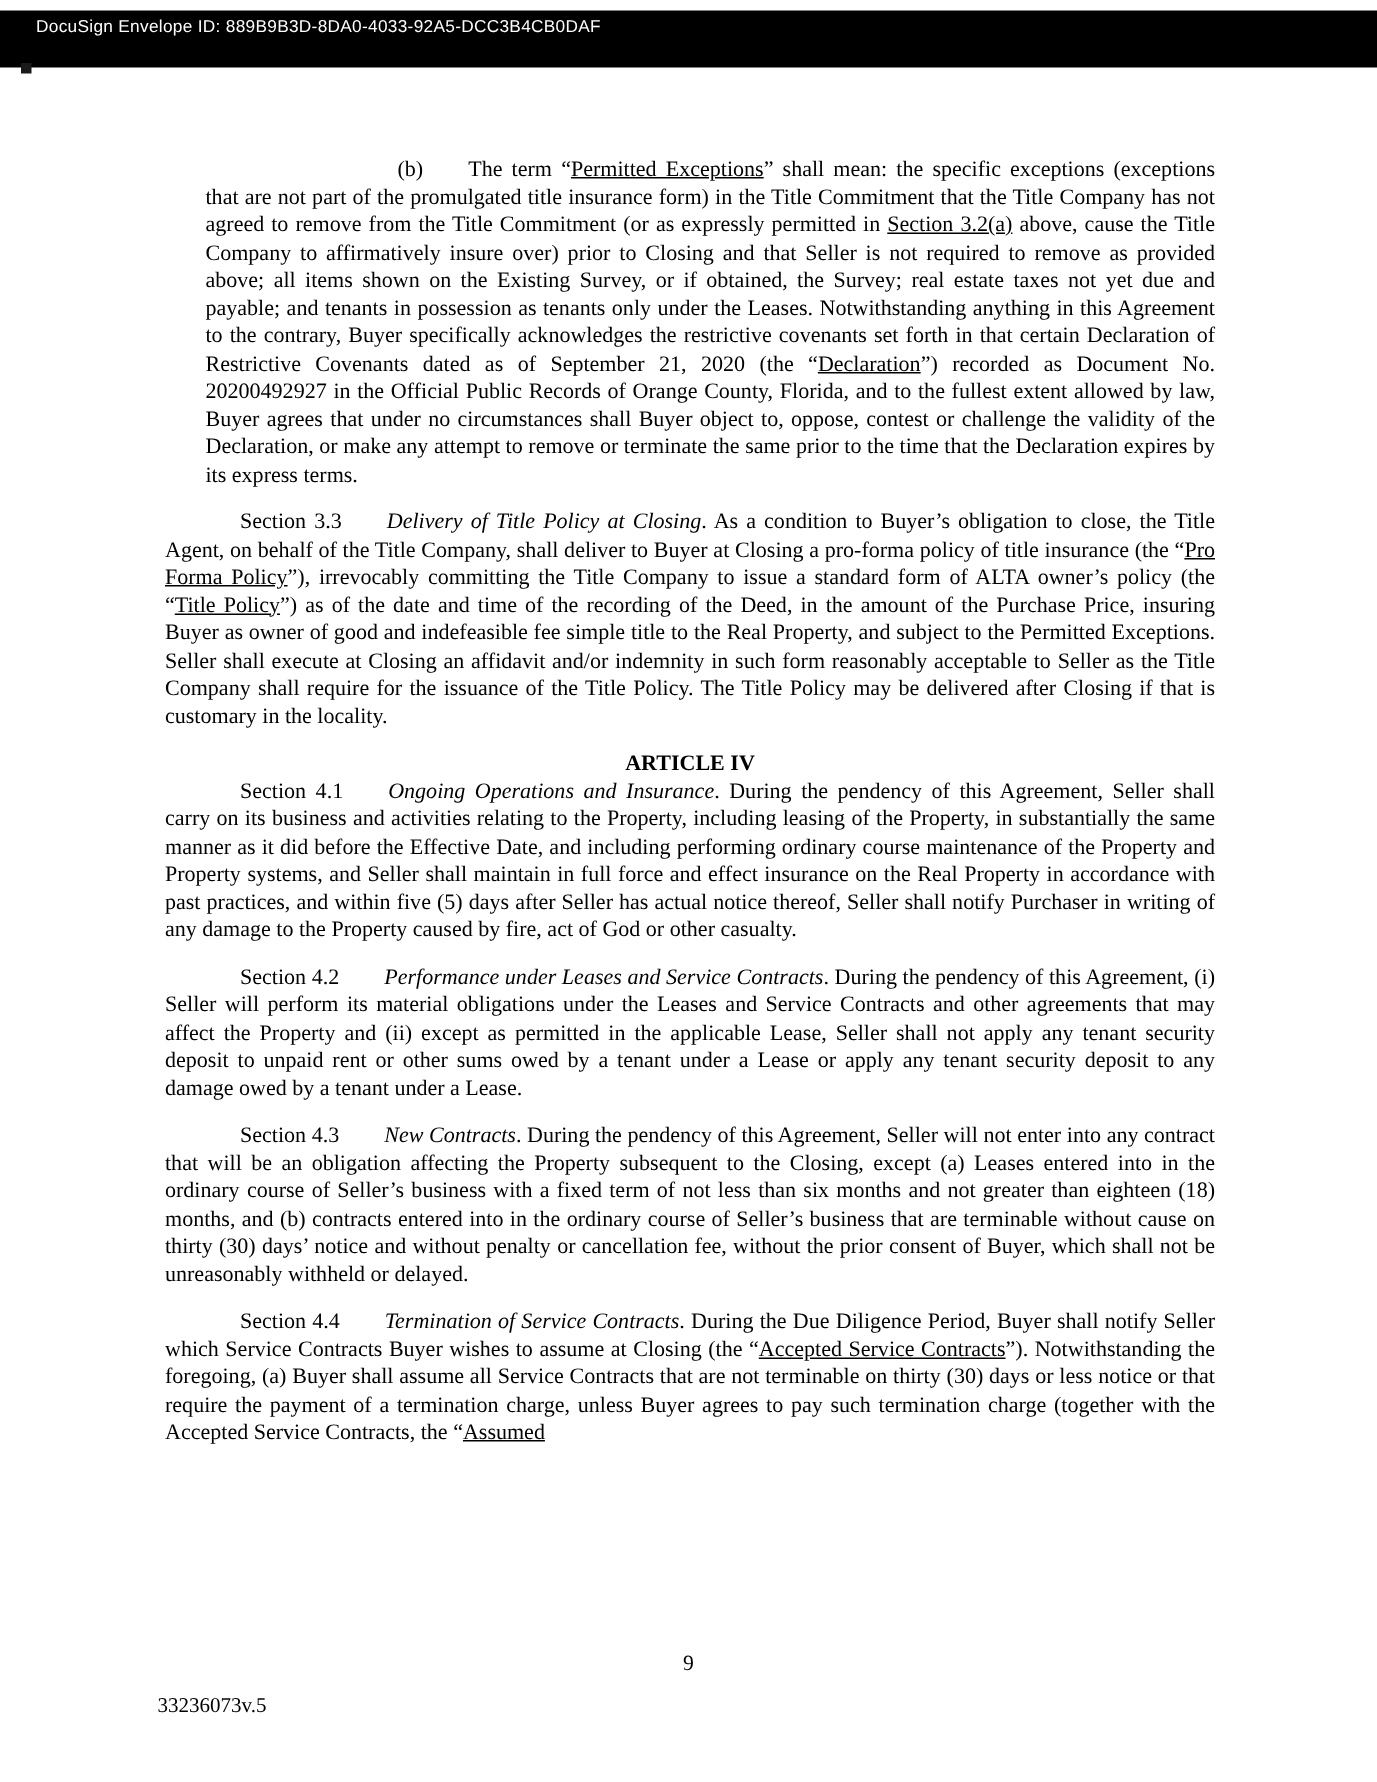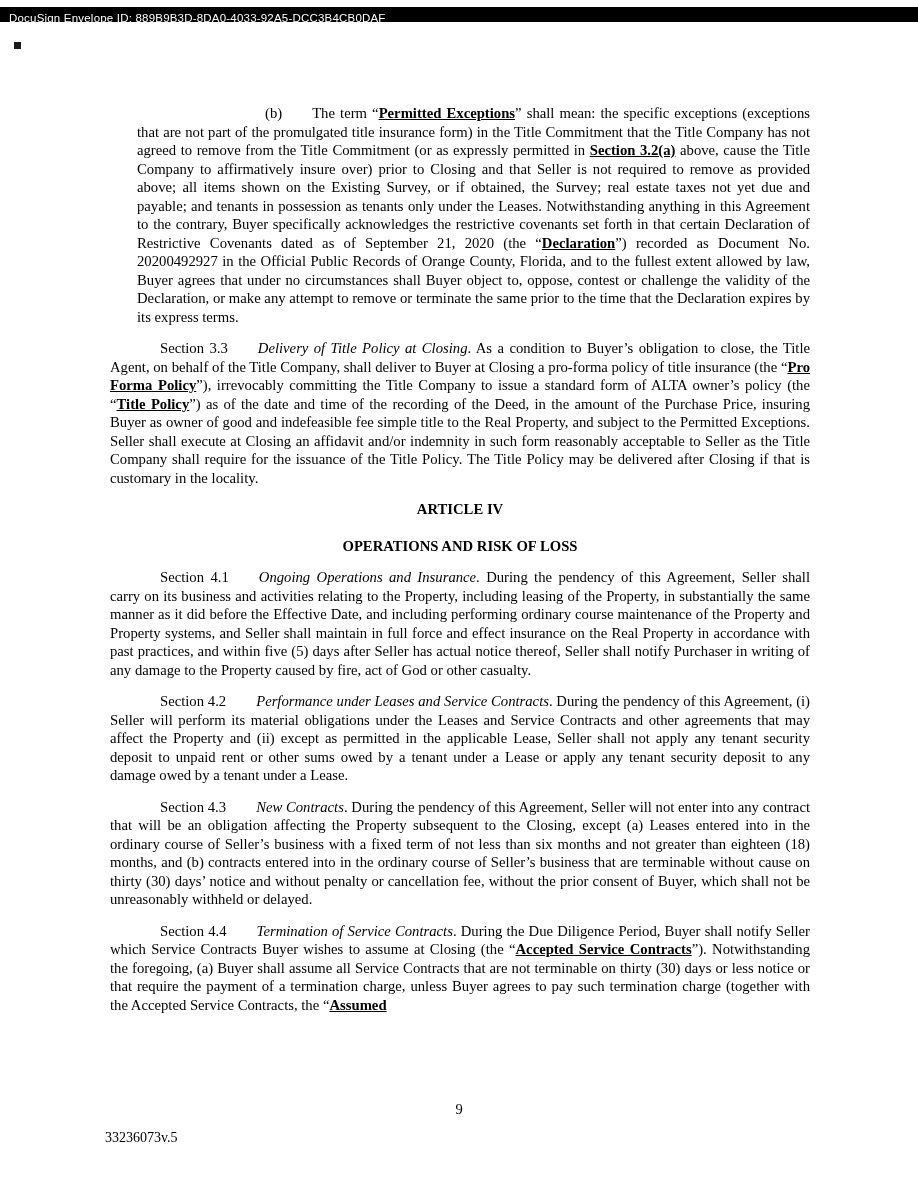--- a/index.html
+++ b/index.html
@@ -5,43 +5,43 @@
   * { margin: 0; padding: 0; box-sizing: border-box; }
   html, body { background: #ffffff; }
   body {
     width: 918px; height: 1188px;
     position: relative;
     font-family: "Liberation Serif", serif;
     color: #000;
     overflow: hidden;
   }
   .docusign-bar {
-    position: absolute; top: 7px; left: 0; width: 100%; height: 15px;
+    position: absolute; top: 7px; left: 0; width: 100%; height: 38px;
     background: #000; color: #fff;
     font-family: "Liberation Sans", sans-serif;
     font-size: 11.5px; line-height: 23px;
-    padding-left: 9px;
+    padding-left: 24px;
     letter-spacing: 0.2px;
   }
   .artifact-mark {
     position: absolute; left: 14px; top: 42px;
     width: 7px; height: 7px; background: #1a1a1a;
   }
   .content {
     position: absolute; left: 110px; top: 104px; width: 700px;
     font-size: 14.7px; line-height: 18.5px;
   }
   p.para { text-align: justify; margin: 0 0 13px 0; }
   p.para.body { text-indent: 50px; }
   p.para.sub  { margin-left: 27px; text-indent: 128px; }
   p.para.center { text-align: center; font-weight: bold; text-indent: 0; }
-  p.para.tight { margin-bottom: 18px; }
+  p.para.tight { margin-bottom: 0; }
   .run-n  { font-weight: normal; }
   .run-b  { font-weight: bold; }
-  .run-bu { font-weight: bold; text-decoration: underline; margin-top: 28px; }
+  .run-bu { font-weight: normal; text-decoration: underline; margin-top: 28px; }
   .run-bi { font-weight: normal; font-style: italic; }
   .tab { display: inline-block; width: 30px; }
   .page-number {
     position: absolute; bottom: 70px; left: 0; width: 100%;
     text-align: center; font-size: 14.5px;
   }
   .doc-number {
     position: absolute; left: 105px; bottom: 42px;
     font-size: 14px;
     text-align: right;
@@ -53,21 +53,20 @@
 <div class="docusign-bar">
   <span>DocuSign Envelope ID: 889B9B3D-8DA0-4033-92A5-DCC3B4CB0DAF</span>
 </div>
 
 <div class="artifact-mark"></div>
 
 <div class="content">
     <p class="para sub"><span class="run-n">(b)</span><span class="tab"></span><span class="run-n">The term “</span><span class="run-bu">Permitted Exceptions</span><span class="run-n">” shall mean: the specific exceptions (exceptions that are not part of the promulgated title insurance form) in the Title Commitment that the Title Company has not agreed to remove from the Title Commitment (or as expressly permitted in </span><span class="run-bu">Section 3.2(a)</span><span class="run-n"> above, cause the Title Company to affirmatively insure over) prior to Closing and that Seller is not required to remove as provided above; all items shown on the Existing Survey, or if obtained, the Survey; real estate taxes not yet due and payable; and tenants in possession as tenants only under the Leases.  Notwithstanding anything in this Agreement to the contrary, Buyer specifically acknowledges the restrictive covenants set forth in that certain Declaration of Restrictive Covenants dated as of September 21, 2020 (the “</span><span class="run-bu">Declaration</span><span class="run-n">”) recorded as Document No. 20200492927 in the Official Public Records of Orange County, Florida, and to the fullest extent allowed by law, Buyer agrees that under no circumstances shall Buyer object to, oppose, contest or challenge the validity of the Declaration, or make any attempt to remove or terminate the same prior to the time that the Declaration expires by its express terms.</span></p>
     <p class="para body"><span class="run-n">Section 3.3</span><span class="tab"></span><span class="run-bi">Delivery of Title Policy at Closing</span><span class="run-n">.  As a condition to Buyer’s obligation to close, the Title Agent, on behalf of the Title Company, shall deliver to Buyer at Closing a pro-forma policy of title insurance (the “</span><span class="run-bu">Pro Forma Policy</span><span class="run-n">”), irrevocably committing the Title Company to issue a standard form of ALTA owner’s policy (the “</span><span class="run-bu">Title Policy</span><span class="run-n">”) as of the date and time of the recording of the Deed, in the amount of the Purchase Price, insuring Buyer as owner of good and indefeasible fee simple title to the Real Property, and subject to the Permitted Exceptions.  Seller shall execute at Closing an affidavit and/or indemnity in such form reasonably acceptable to Seller as the Title Company shall require for the issuance of the Title Policy.  The Title Policy may be delivered after Closing if that is customary in the locality.</span></p>
     <p class="para center tight"><span class="run-b">ARTICLE IV</span></p>
-    <p class="para center"><span class="run-b">OPERATIONS AND RISK OF LOSS</span></p>
     <p class="para body"><span class="run-n">Section 4.1</span><span class="tab"></span><span class="run-bi">Ongoing Operations and Insurance</span><span class="run-n">.  During the pendency of this Agreement, Seller shall carry on its business and activities relating to the Property, including leasing of the Property, in substantially the same manner as it did before the Effective Date, and including performing ordinary course maintenance of the Property and Property systems, and Seller shall maintain in full force and effect insurance on the Real Property in accordance with past practices, and within five (5) days after Seller has actual notice thereof, Seller shall notify Purchaser in writing of any damage to the Property caused by fire, act of God or other casualty.</span></p>
     <p class="para body"><span class="run-n">Section 4.2</span><span class="tab"></span><span class="run-bi">Performance under Leases and Service Contracts</span><span class="run-n">.  During the pendency of this Agreement, (i) Seller will perform its material obligations under the Leases and Service Contracts and other agreements that may affect the Property and (ii) except as permitted in the applicable Lease, Seller shall not apply any tenant security deposit to unpaid rent or other sums owed by a tenant under a Lease or apply any tenant security deposit to any damage owed by a tenant under a Lease.</span></p>
     <p class="para body"><span class="run-n">Section 4.3</span><span class="tab"></span><span class="run-bi">New Contracts</span><span class="run-n">.  During the pendency of this Agreement, Seller will not enter into any contract that will be an obligation affecting the Property subsequent to the Closing, except (a) Leases entered into in the ordinary course of Seller’s business with a fixed term of not less than six months and not greater than eighteen (18) months, and (b) contracts entered into in the ordinary course of Seller’s business that are terminable without cause on thirty (30) days’ notice and without penalty or cancellation fee, without the prior consent of Buyer, which shall not be unreasonably withheld or delayed.</span></p>
     <p class="para body"><span class="run-n">Section 4.4</span><span class="tab"></span><span class="run-bi">Termination of Service Contracts</span><span class="run-n">.  During the Due Diligence Period, Buyer shall notify Seller which Service Contracts Buyer wishes to assume at Closing (the “</span><span class="run-bu">Accepted Service Contracts</span><span class="run-n">”).  Notwithstanding the foregoing, (a) Buyer shall assume all Service Contracts that are not terminable on thirty (30) days or less notice or that require the payment of a termination charge, unless Buyer agrees to pay such termination charge (together with the Accepted Service Contracts, the “</span><span class="run-bu">Assumed</span></p>
   </div>
 
 <div class="page-number">9</div>
 
 <div class="doc-number">33236073v.5</div>
 

